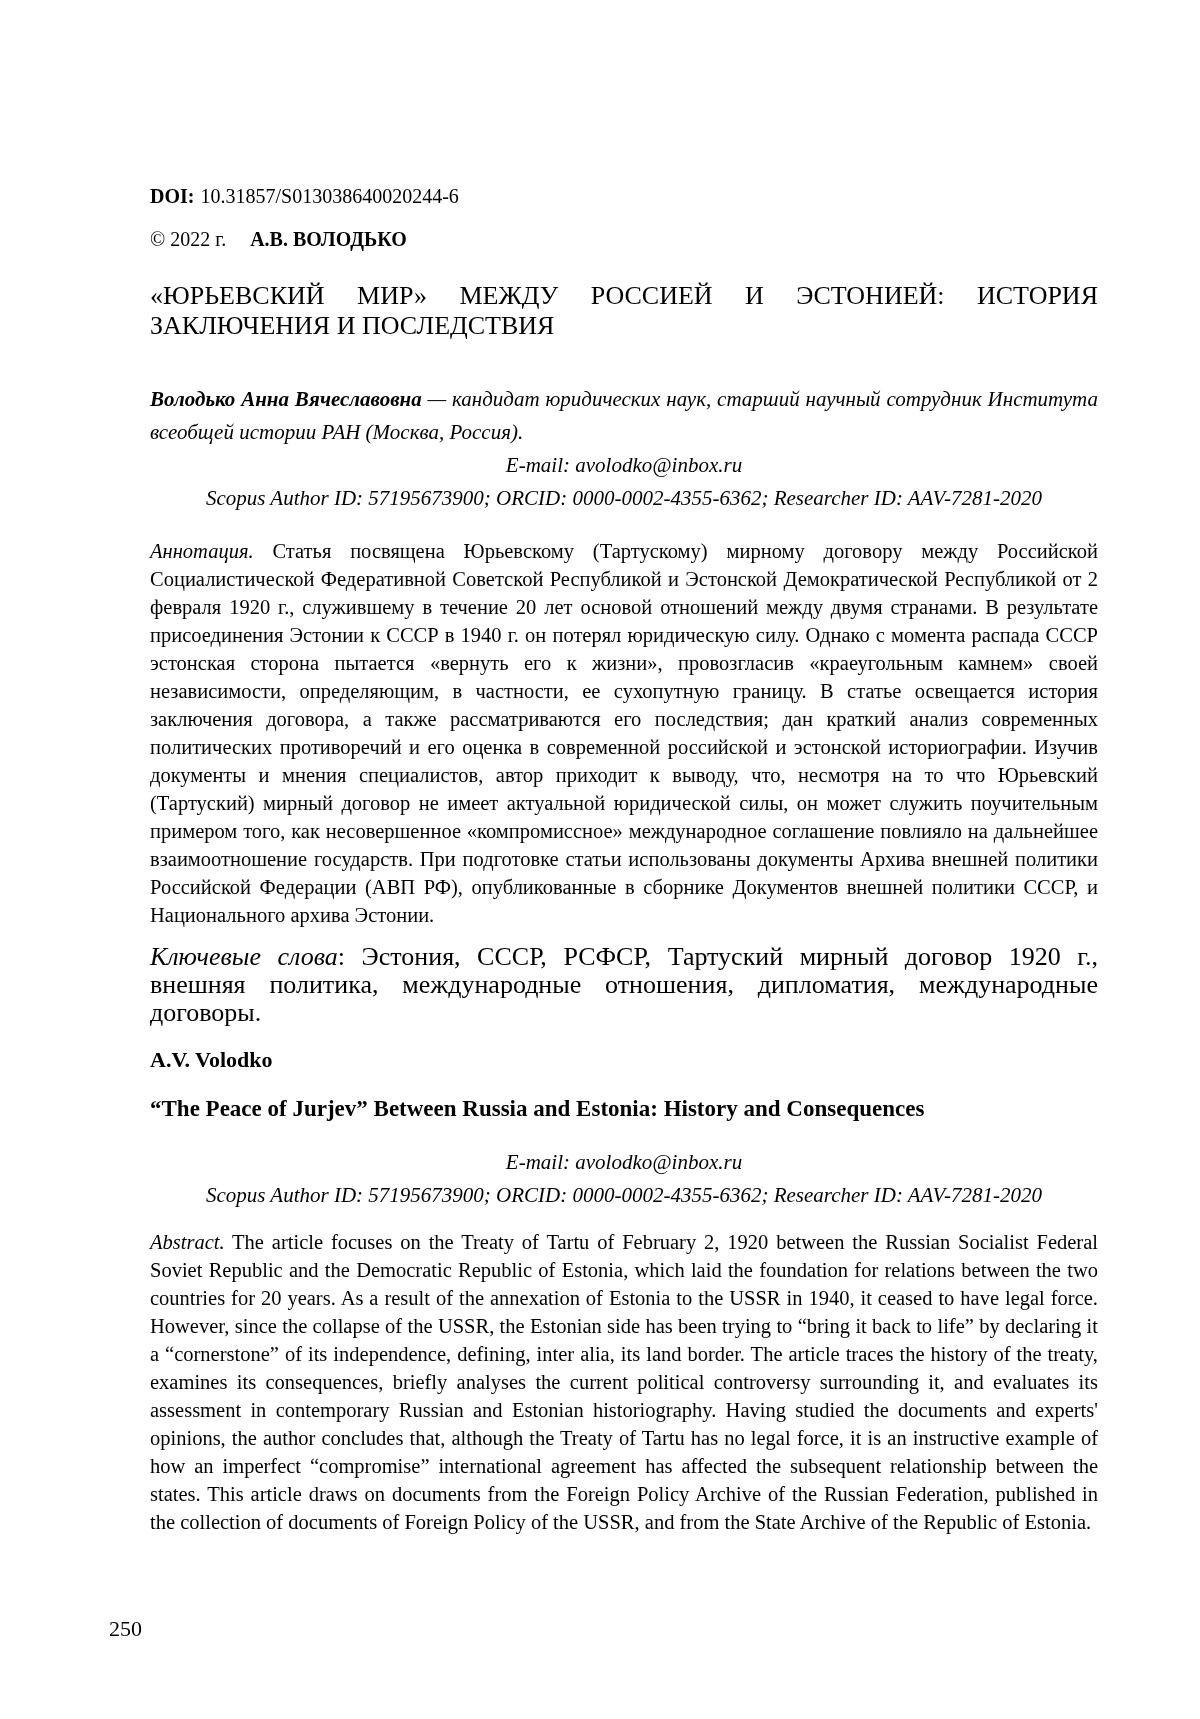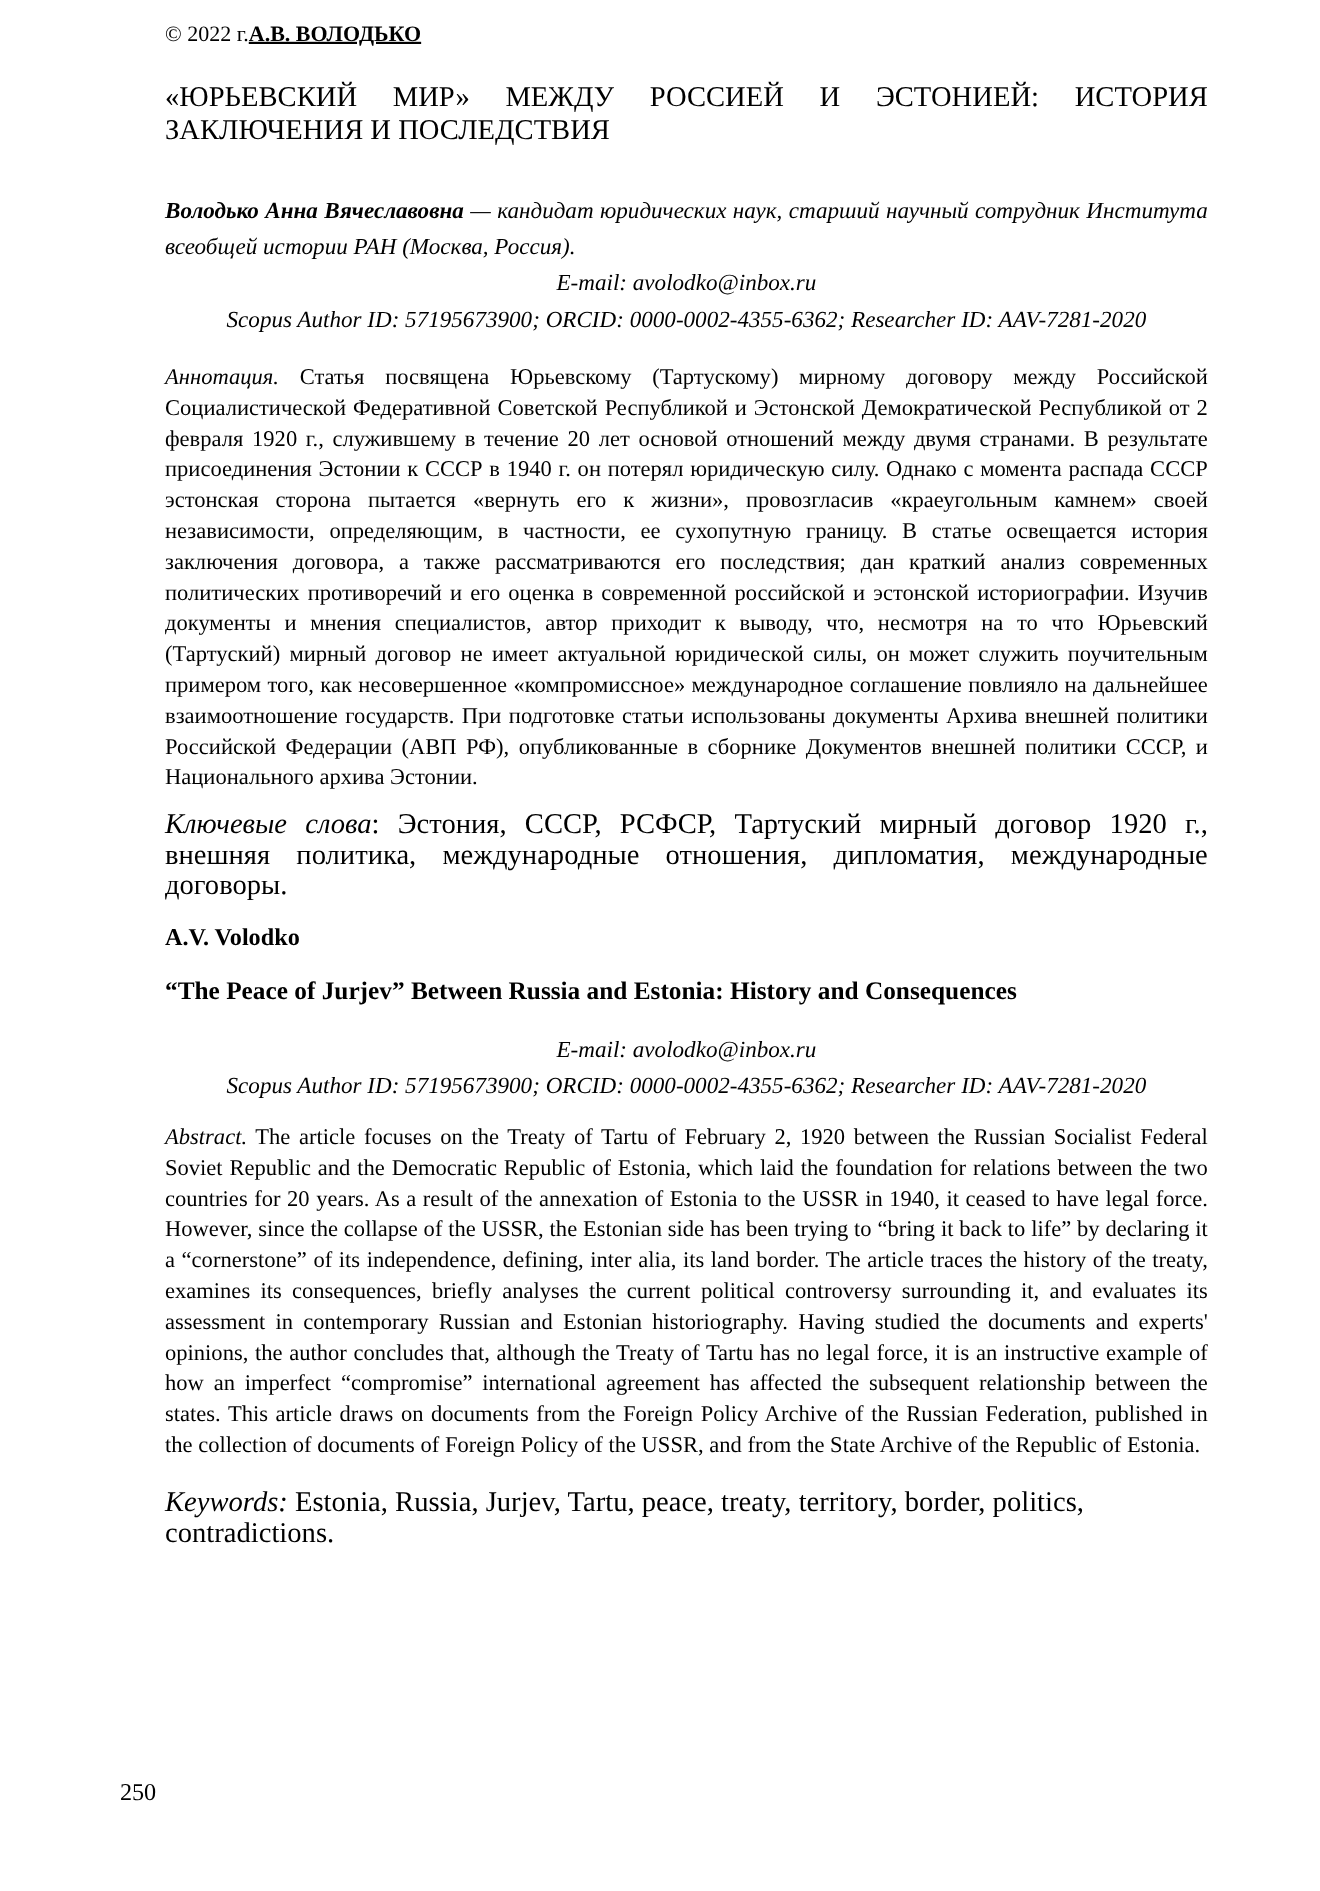--- a/index.html
+++ b/index.html
@@ -32,21 +32,21 @@
   .doi-line .doi-label { font-weight: bold; }
   .doi-line .doi-value { margin-left: 6px; }
 
   .copyright-line {
     margin-top: 20px;
     font-size: 20px;
     line-height: 23px;
   }
   .copyright-line .author-caps {
     font-weight: bold;
-    text-decoration: underline;
+    margin-left: 24px;
   }
 
   .title-ru {
     margin-top: 30px;
     font-size: 26px;
     font-weight: normal;
     line-height: 30px;
     text-align: justify;
   }
 
@@ -103,20 +103,23 @@
     font-size: 22px;
     line-height: 26px;
   }
 </style>
 </head>
 <body>
 
 <div class="page">
   <div class="content">
 
+    <p class="doi-line">
+      <span class="doi-label">DOI:</span><span class="doi-value">10.31857/S013038640020244-6</span>
+    </p>
 
     <p class="copyright-line">
       <span>© 2022 г.</span><span class="author-caps">А.В. ВОЛОДЬКО</span>
     </p>
 
     <h1 class="title-ru">«ЮРЬЕВСКИЙ МИР» МЕЖДУ РОССИЕЙ И ЭСТОНИЕЙ: ИСТОРИЯ ЗАКЛЮЧЕНИЯ И ПОСЛЕДСТВИЯ</h1>
 
     <div class="author-block author-block-ru">
       <p><span class="author-name">Володько Анна Вячеславовна</span><span> — кандидат юридических наук, старший научный сотрудник Института всеобщей истории РАН (Москва, Россия).</span></p>
       <p class="no-justify">E-mail: avolodko@inbox.ru</p>
@@ -137,20 +140,17 @@
 
     <div class="author-block author-block-en">
       <p class="no-justify">E-mail: avolodko@inbox.ru</p>
       <p class="no-justify">Scopus Author ID: 57195673900; ORCID: 0000-0002-4355-6362; Researcher ID: AAV-7281-2020</p>
     </div>
 
     <p class="abstract abstract-en">
       <span class="abstract-label">Abstract.</span><span> The article focuses on the Treaty of Tartu of February 2, 1920 between the Russian Socialist Federal Soviet Republic and the Democratic Republic of Estonia, which laid the foundation for relations between the two countries for 20 years. As a result of the annexation of Estonia to the USSR in 1940, it ceased to have legal force. However, since the collapse of the USSR, the Estonian side has been trying to “bring it back to life” by declaring it a “cornerstone” of its independence, defining, inter alia, its land border. The article traces the history of the treaty, examines its consequences, briefly analyses the current political controversy surrounding it, and evaluates its assessment in contemporary Russian and Estonian historiography. Having studied the documents and experts' opinions, the author concludes that, although the Treaty of Tartu has no legal force, it is an instructive example of how an imperfect “compromise” international agreement has affected the subsequent relationship between the states. This article draws on documents from the Foreign Policy Archive of the Russian Federation, published in the collection of documents of Foreign Policy of the USSR, and from the State Archive of the Republic of Estonia.</span>
     </p>
 
-    <p class="keywords keywords-en">
-      <span class="keywords-label">Keywords:</span><span> Estonia, Russia, Jurjev, Tartu, peace, treaty, territory, border, politics, contradictions.</span>
-    </p>
 
   </div>
 
   <div class="page-number">250</div>
 </div>
 
 </body></html>

